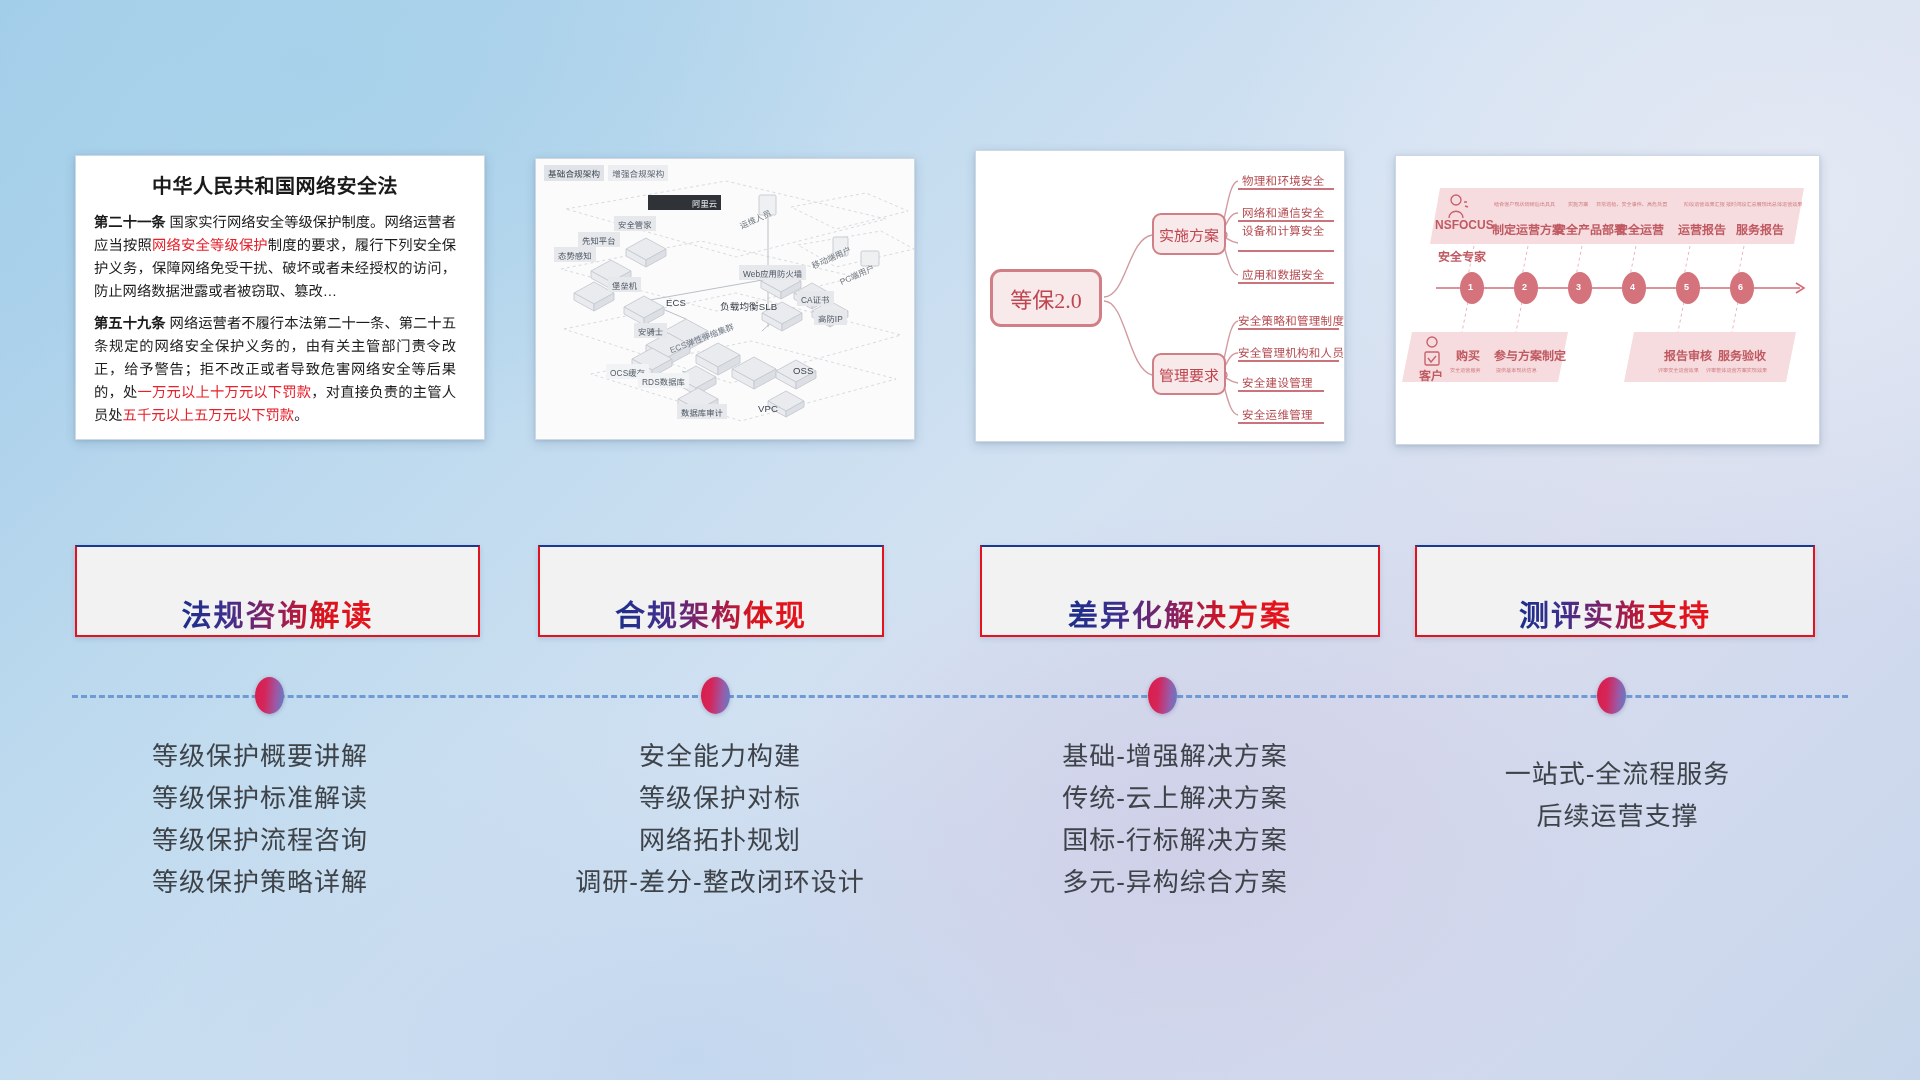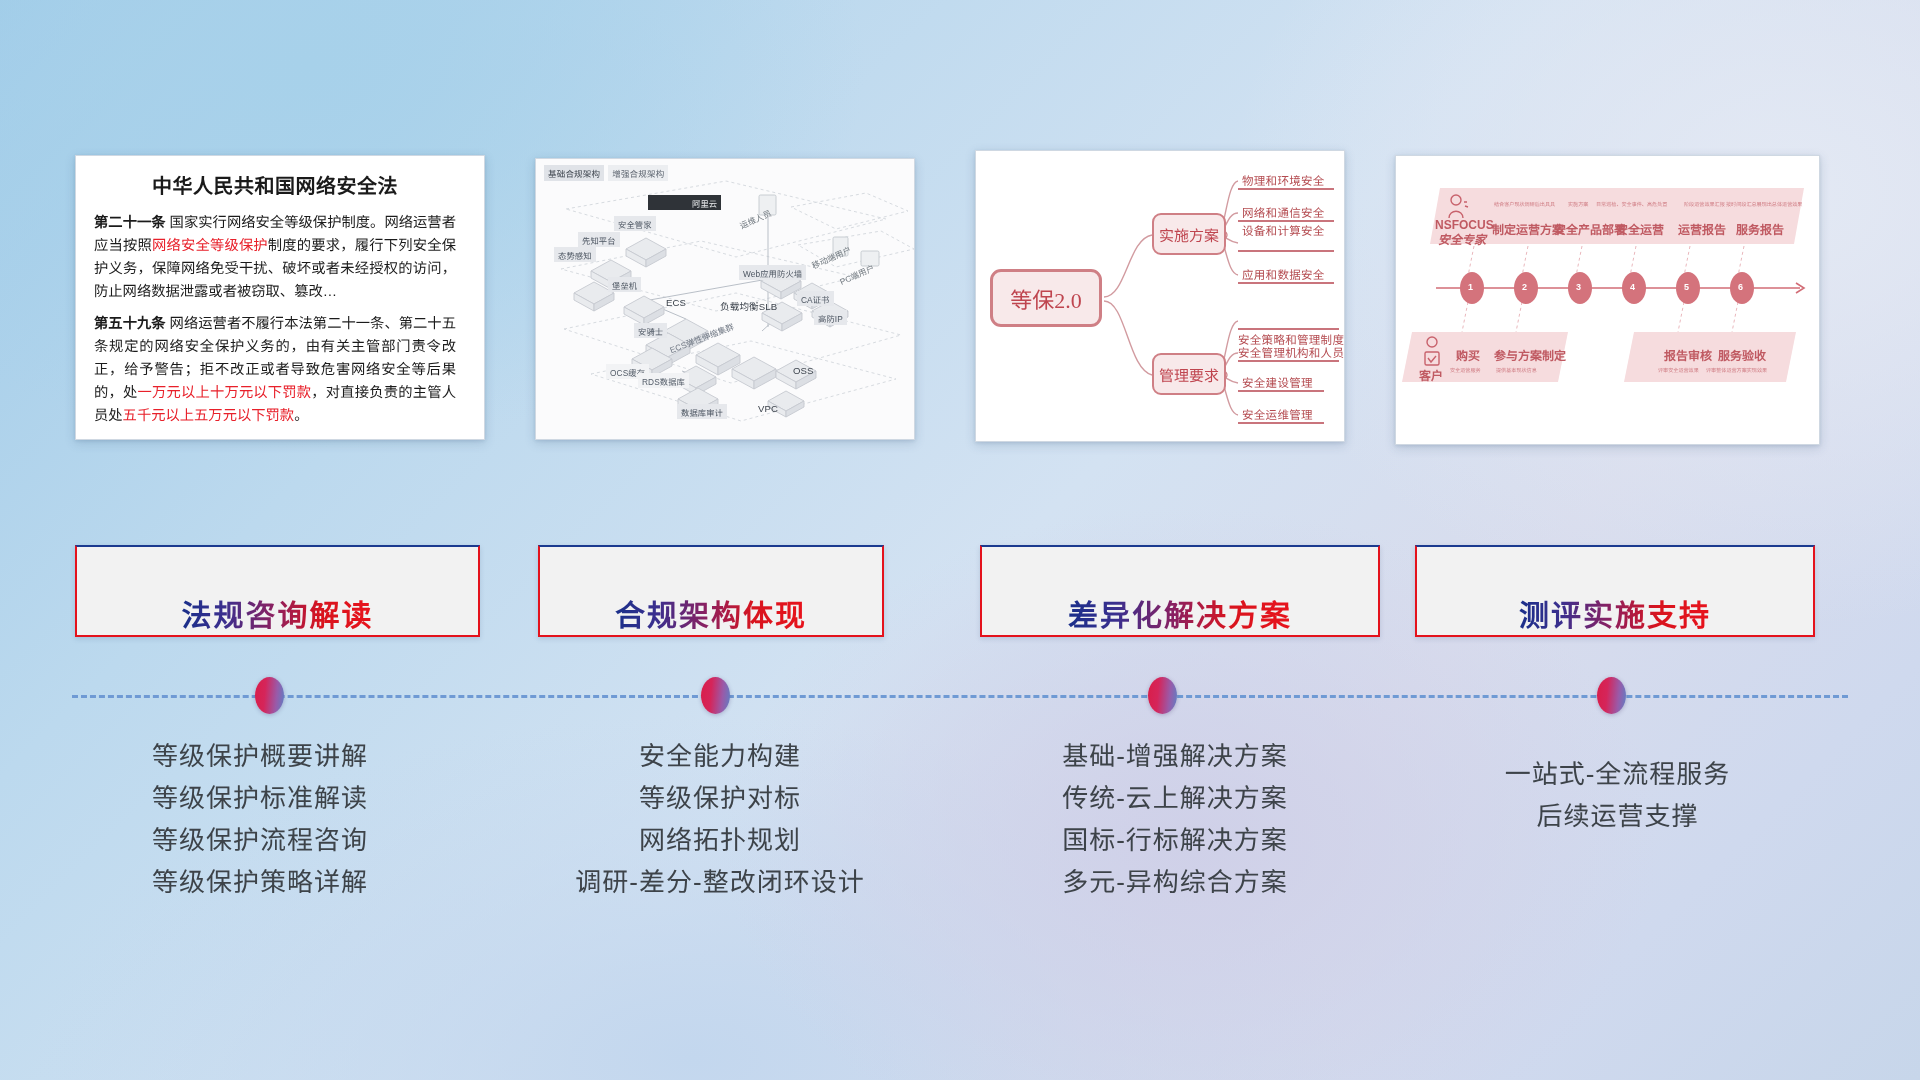--- a/index.html
+++ b/index.html
@@ -285,21 +285,21 @@
             <circle cx="247" cy="224" r="1.3" fill="#c9747c"></circle>
         </g>
       </svg>
       <div class="mbox root" style="left:14px; top:118px; width:112px; height:58px;">等保2.0</div>
       <div class="mbox" style="left:176px; top:62px; width:74px; height:42px;">实施方案</div>
       <div class="mbox" style="left:176px; top:202px; width:74px; height:42px;">管理要求</div>
       <span class="mleaf" style="left:266px; top:21px;">物理和环境安全</span>
       <span class="mleaf" style="left:266px; top:53px;">网络和通信安全</span>
       <span class="mleaf" style="left:266px; top:71px;">设备和计算安全</span>
       <span class="mleaf" style="left:266px; top:115px;">应用和数据安全</span>
-      <span class="mleaf" style="left:262px; top:161px;margin-top:19px;">安全策略和管理制度</span>
+      <span class="mleaf" style="left:262px; top:161px;">安全策略和管理制度</span>
       <span class="mleaf" style="left:262px; top:193px;">安全管理机构和人员</span>
       <span class="mleaf" style="left:266px; top:223px;">安全建设管理</span>
       <span class="mleaf" style="left:266px; top:255px;">安全运维管理</span>
     </div>
   </div>
 
   <div class="card c4">
     <div class="nsf">
       <svg width="425" height="290" viewBox="0 0 425 290">
         <polygon points="44,32 408,32 398,88 34,88" fill="#f6dcde"></polygon>
@@ -337,21 +337,21 @@
         </g>
       </svg>
       <span class="num" style="left:72px;  top:126px;">1</span>
       <span class="num" style="left:126px; top:126px;">2</span>
       <span class="num" style="left:180px; top:126px;">3</span>
       <span class="num" style="left:234px; top:126px;">4</span>
       <span class="num" style="left:288px; top:126px;">5</span>
       <span class="num" style="left:342px; top:126px;">6</span>
 
       <span class="t big" style="left:39px; top:62px;">NSFOCUS</span>
-      <span class="t big" style="left:42px; top:74px;font-style:italic;">安全专家</span>
+      <span class="t big" style="left:42px; top:91px;">安全专家</span>
       <span class="t big" style="left:23px; top:210px;">客户</span>
 
       <span class="t sm" style="left:98px;  top:44px;">结合客户现状调研后出具具</span>
       <span class="t big" style="left:96px;  top:64px;">制定运营方案</span>
       <span class="t sm" style="left:172px; top:44px;">实施方案</span>
       <span class="t big" style="left:158px; top:64px;">安全产品部署</span>
       <span class="t sm" style="left:200px; top:44px;">日常巡检、安全事件、高危处置</span>
       <span class="t big" style="left:220px; top:64px;">安全运营</span>
       <span class="t sm" style="left:288px; top:44px;">阶段运营效果汇报</span>
       <span class="t big" style="left:282px; top:64px;">运营报告</span>

